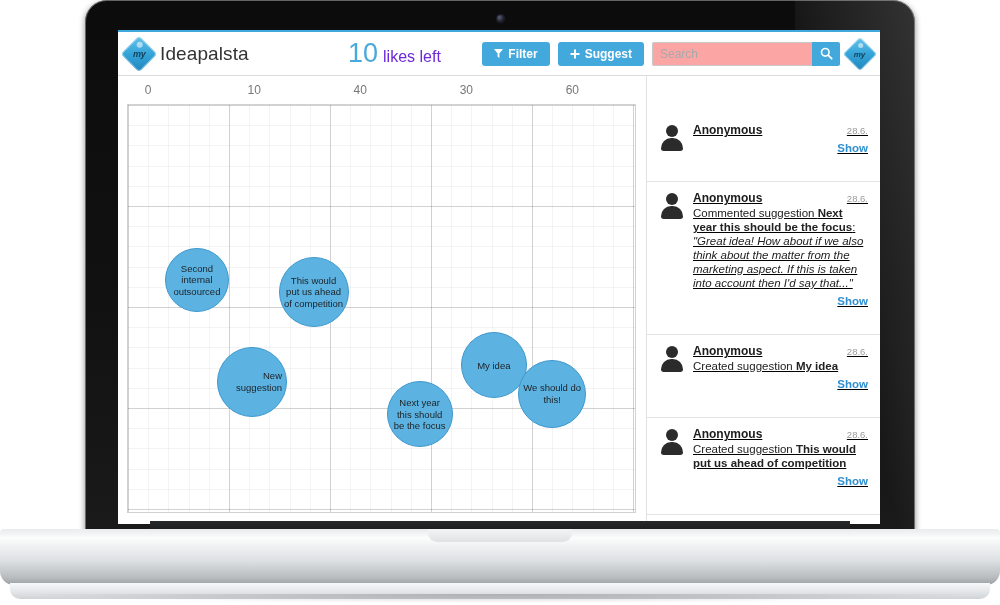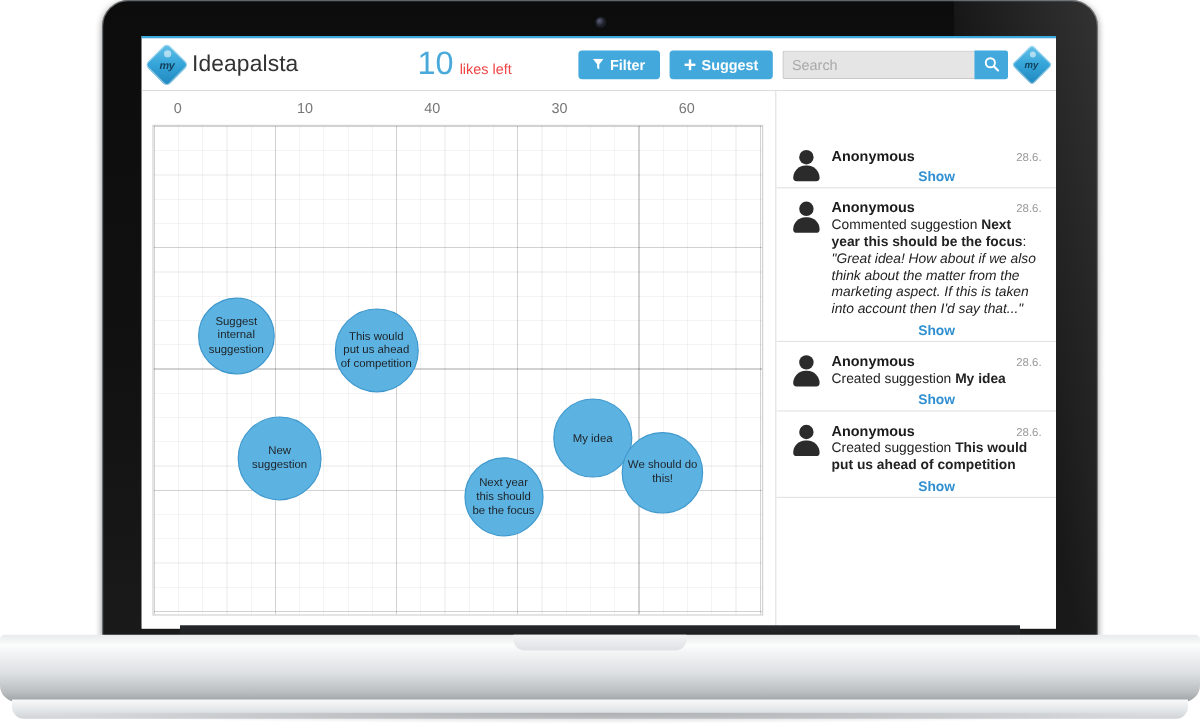--- a/index.html
+++ b/index.html
@@ -72,30 +72,30 @@
     box-shadow:inset 0 0 0 1px rgba(255,255,255,.45);
     display:flex;align-items:center;justify-content:center;position:relative;}
   .diamond span{transform:rotate(-45deg);font-size:9px;font-weight:bold;font-style:italic;
     color:#12415c;letter-spacing:-.3px;}
   .diamond::after{content:"";position:absolute;left:4px;top:3px;width:6px;height:6px;border-radius:50%;
     background:rgba(255,255,255,.55);transform:rotate(-45deg);}
   .brand-name{font-size:19px;color:#333;letter-spacing:.1px;}
 
   .likes{display:flex;align-items:baseline;gap:5px;margin-left:22px;}
   .likes-num{font-size:27px;color:#49a9da;font-weight:300;line-height:1;}
-  .likes-txt{font-size:12px;color:#ef4444;}
+  .likes-txt{font-size:16px;color:#6d28d9;}
 
   .actions{margin-left:auto;display:flex;align-items:center;gap:8px;padding-right:8px;justify-content:flex-end;}
   .btn{background:#43a9dd;color:#fff;border:none;border-radius:3px;height:24px;
        padding:0 12px;font-size:12px;font-weight:bold;cursor:pointer;
        display:flex;align-items:center;gap:5px;font-family:"Liberation Sans",sans-serif;}
   .searchwrap{display:flex;height:24px;}
   .searchinput{width:160px;height:24px;border:1px solid #c9c9c9;border-right:none;
     box-sizing:border-box;padding:0 7px;font-size:12px;color:#444;outline:none;
-    font-family:"Liberation Sans",sans-serif;border-radius:2px 0 0 2px;background:#e5e5e5;}
+    font-family:"Liberation Sans",sans-serif;border-radius:2px 0 0 2px;background:#fca5a5;}
   .searchinput::placeholder{color:#a9a9a9;}
   .searchbtn{width:28px;height:24px;background:#43a9dd;border:none;cursor:pointer;
     display:flex;align-items:center;justify-content:center;border-radius:0 2px 2px 0;}
   .avatar-d{width:24px;height:24px;transform:rotate(45deg);border-radius:3px;
     background:linear-gradient(135deg,#67c3ea 0%,#36a5d9 48%,#1e86bd 100%);
     display:flex;align-items:center;justify-content:center;position:relative;
     box-shadow:inset 0 0 0 1px rgba(255,255,255,.45);cursor:pointer;}
   .avatar-d span{transform:rotate(-45deg);font-size:8px;font-weight:bold;font-style:italic;color:#12415c;}
   .avatar-d::after{content:"";position:absolute;left:4px;top:3px;width:5px;height:5px;border-radius:50%;
     background:rgba(255,255,255,.55);transform:rotate(-45deg);}
@@ -120,33 +120,33 @@
       repeating-linear-gradient(to right,rgba(0,0,0,.14) 0 1px,transparent 1px 101px),
       repeating-linear-gradient(to bottom,rgba(0,0,0,.14) 0 1px,transparent 1px 101px);}
   .bubble{position:absolute;border-radius:50%;background:#5cb3e2;border:1px solid #3f98cd;
     display:flex;align-items:center;justify-content:center;text-align:center;
     color:#1d2024;font-size:9.5px;line-height:11.5px;padding:4px;box-sizing:border-box;
     cursor:pointer;}
 
   
   .feed-title{font-size:15px;color:#8b8b8b;padding:10px 12px 8px 12px;}
   .feed-list{position:absolute;top:38px;left:0;right:0;bottom:0;overflow:hidden;}
-  .item{display:flex;gap:8px;padding:9px 12px 0 12px;border-bottom:1px solid #e4e4e4;}
+  .item{display:flex;gap:8px;padding:9px 12px 25px 12px;border-bottom:1px solid #e4e4e4;text-decoration:underline;}
   .ava{width:26px;height:26px;flex:0 0 26px;margin-top:2px;position:relative;}
   .ava::before{content:"";position:absolute;left:7px;top:0;width:12px;height:12px;border-radius:50%;background:#2b2b2b;}
   .ava::after{content:"";position:absolute;left:2px;top:13px;width:22px;height:13px;
     border-radius:11px 11px 3px 3px;background:#2b2b2b;}
   .itembody{flex:1;min-width:0;}
   .itemhead{display:flex;align-items:baseline;}
   .who{font-size:12px;font-weight:bold;color:#1b1b1b;}
   .when{margin-left:auto;font-size:9.5px;color:#9a9a9a;}
   .text{font-size:11.5px;color:#222;line-height:14px;margin-top:1px;}
   .text b{font-weight:bold;}
   .text i{font-style:italic;}
-  .showrow{text-align:center;margin-top:1px;}
+  .showrow{text-align:right;margin-top:1px;}
   .show{font-size:11.5px;color:#2f8fd0;font-weight:bold;cursor:pointer;}
 </style>
 </head>
 <body>
 
 <div id="stage">
 
   <div class="lid">
     <div class="lid-gloss"></div>
   </div>
@@ -209,26 +209,26 @@
             <div class="xtick" style="left: 30.2083px;">0</div>
             <div class="xtick" style="left: 136.25px;">10</div>
             <div class="xtick" style="left: 242.292px;">40</div>
             <div class="xtick" style="left: 348.333px;">30</div>
             <div class="xtick" style="left: 454.375px;">60</div>
           </div>
         <div class="plot" id="plot">
           <div class="gridminor"></div>
           <div class="gridmajor"></div>
         <div class="bubble" style="width: 64px; height: 64px; left: 36.9271px; top: 143.01px;">
-              <span>Suggest internal suggestion</span>
+              <span>Second internal outsourced</span>
             </div>
             <div class="bubble" style="width: 70px; height: 70px; left: 150.573px; top: 152.22px;">
               <span>This would put us ahead of competition</span>
             </div>
-            <div class="bubble" style="width: 70px; height: 70px; left: 70px; top: 241.76px;">
+            <div class="bubble" style="width: 70px; height: 70px; left: 89px; top: 241.76px; text-align: right;">
               <span>New suggestion</span>
             </div>
             <div class="bubble" style="width: 66px; height: 66px; left: 258.615px; top: 276.32px;">
               <span>Next year this should be the focus</span>
             </div>
             <div class="bubble" style="width: 66px; height: 66px; left: 332.844px; top: 227.48px;">
               <span>My idea</span>
             </div>
             <div class="bubble" style="width: 68px; height: 68px; left: 390.167px; top: 254.97px;">
               <span>We should do this!</span>

